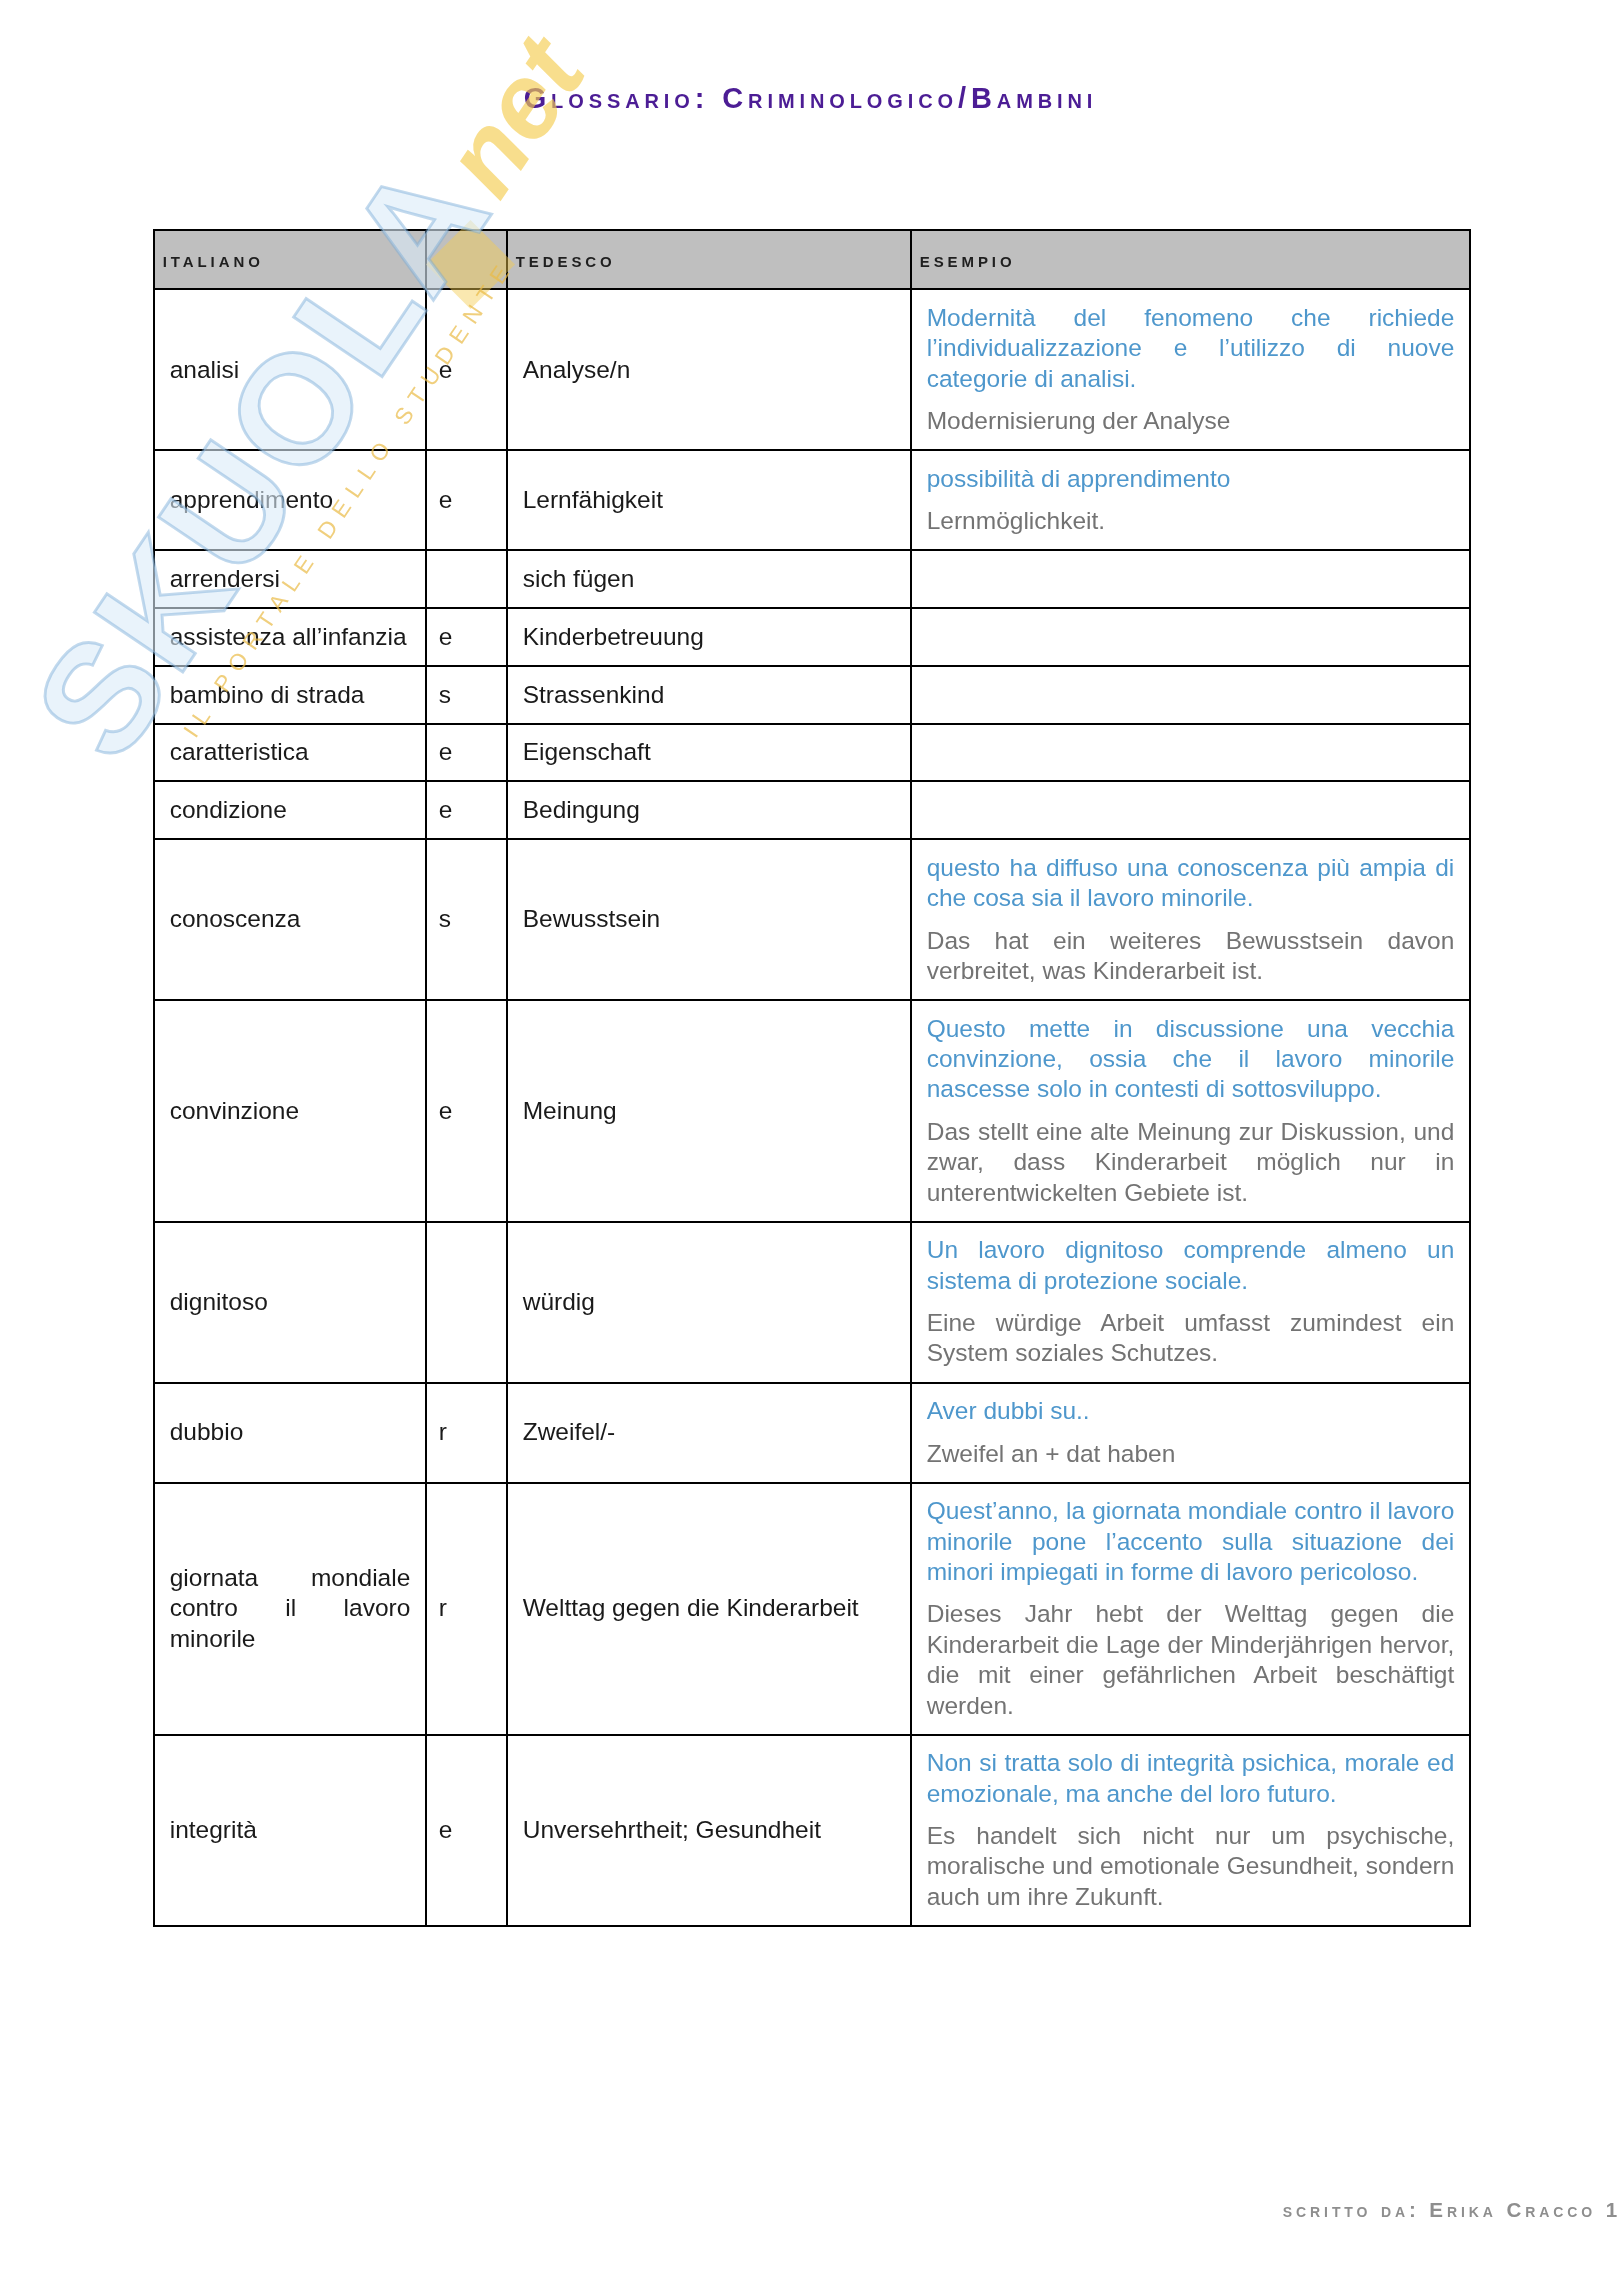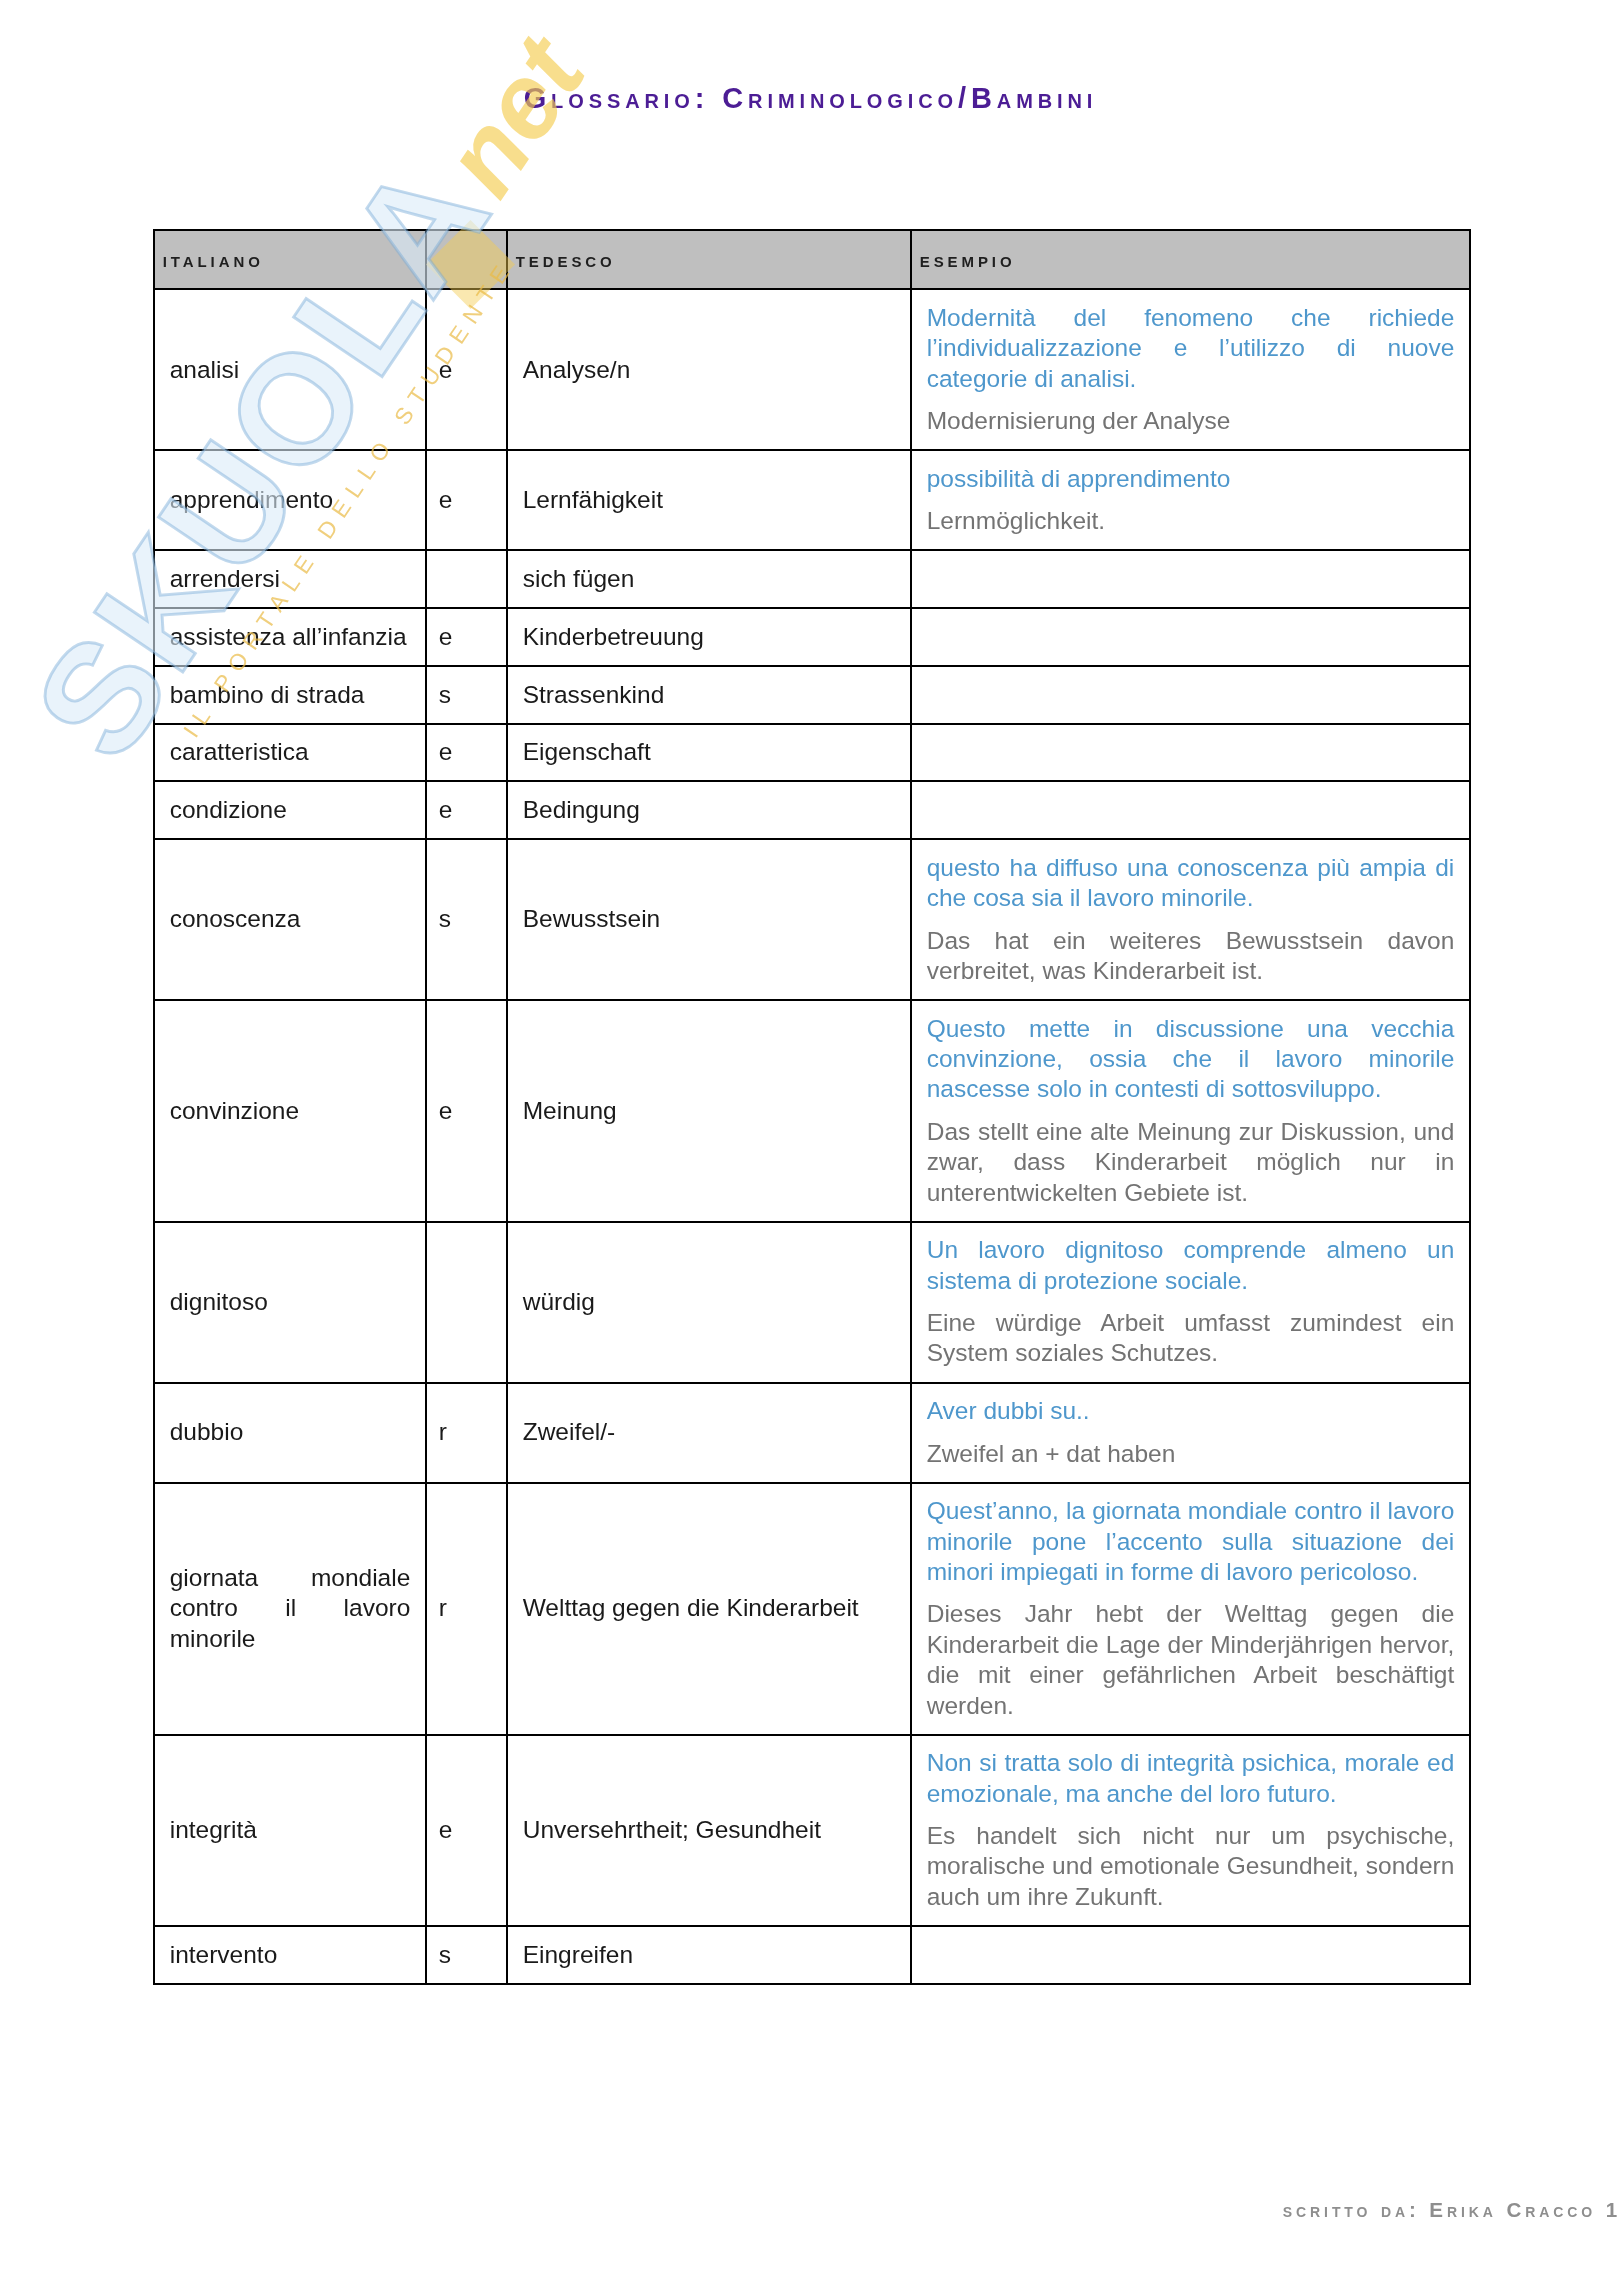--- a/index.html
+++ b/index.html
@@ -247,26 +247,17 @@
       </tr>
       <tr>
         <td class="c-it">integrità</td>
         <td class="c-g">e</td>
         <td class="c-de">Unversehrtheit; Gesundheit</td>
         <td class="c-ex">
           <div class="ex-it">Non si tratta solo di integrità psichica, morale ed emozionale, ma anche del loro futuro.</div>
           <div class="ex-de">Es handelt sich nicht nur um psychische, moralische und emotionale Gesundheit, sondern auch um ihre Zukunft.</div>
         </td>
       </tr>
-      <tr>
-        <td class="c-it">intervento</td>
-        <td class="c-g">s</td>
-        <td class="c-de">Eingreifen</td>
-        <td class="c-ex">
-          <div class="ex-it"></div>
-          <div class="ex-de"></div>
-        </td>
-      </tr>
     </tbody>
 </table>
 
 <div class="doc-footer">scritto da: Erika Cracco 1</div>
 
 
 </body></html>

